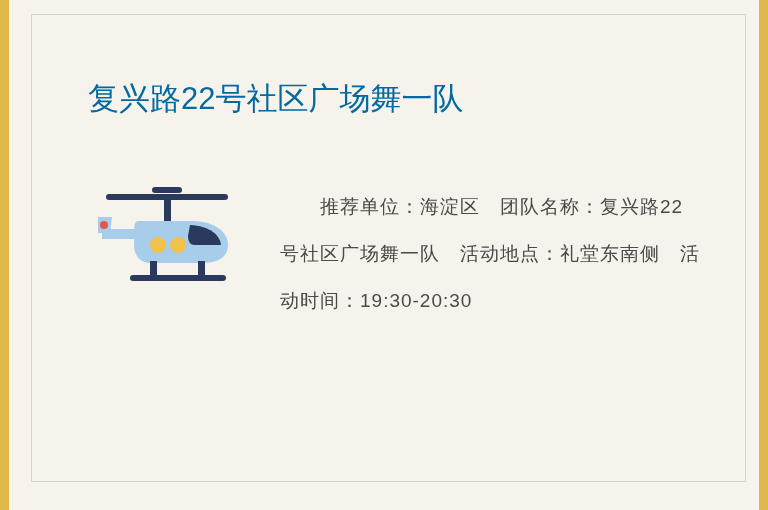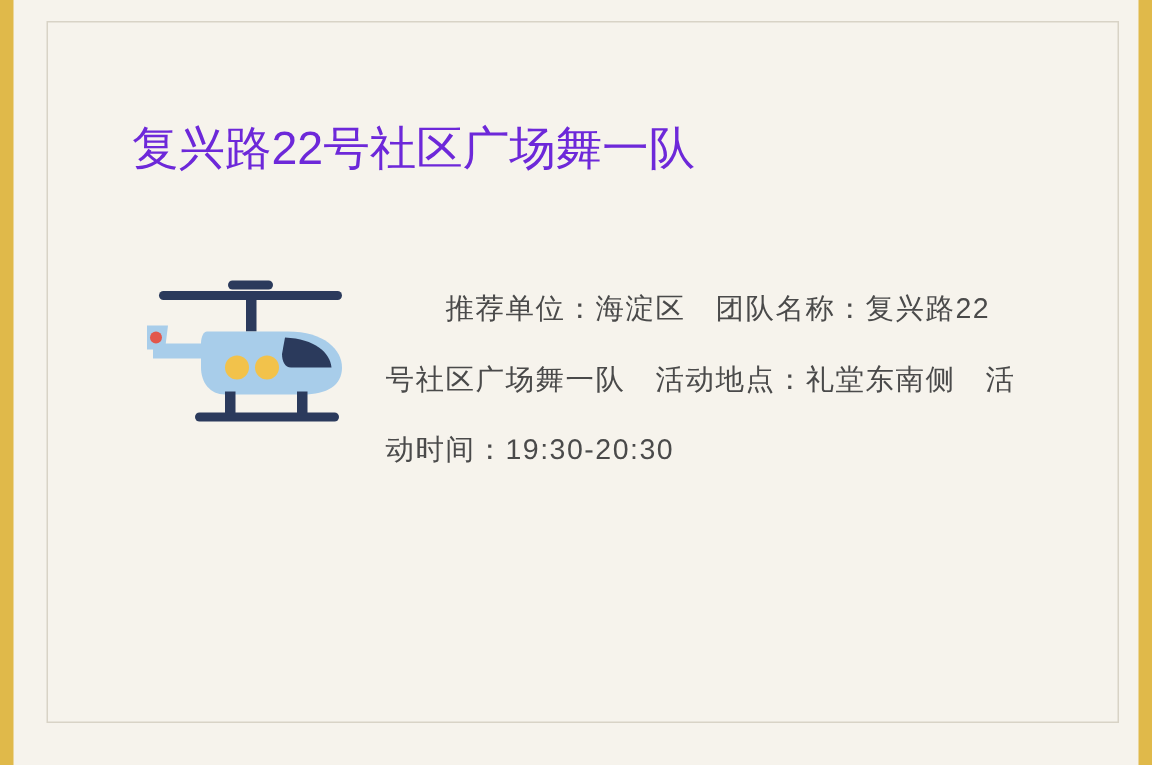--- a/index.html
+++ b/index.html
@@ -32,28 +32,28 @@
     box-sizing: border-box;
     border: 1px solid #d8d3c6;
     background: #f6f3ec;
   }
   .title {
     position: absolute;
     left: 56px;
     top: 62px;
     font-size: 31px;
     line-height: 44px;
-    color: #6d28d9;
+    color: #0369a1;
     font-family: "Liberation Sans", sans-serif;
     letter-spacing: 0px;
     white-space: nowrap;
   }
   .body-text {
     position: absolute;
-    left: 225px;
+    left: 248px;
     top: 168px;
     width: 420px;
     font-size: 19px;
     line-height: 47px;
     color: #4a4a4a;
     font-family: "Liberation Sans", sans-serif;
     letter-spacing: 1px;
     text-align: left;
   }
   .heli {

